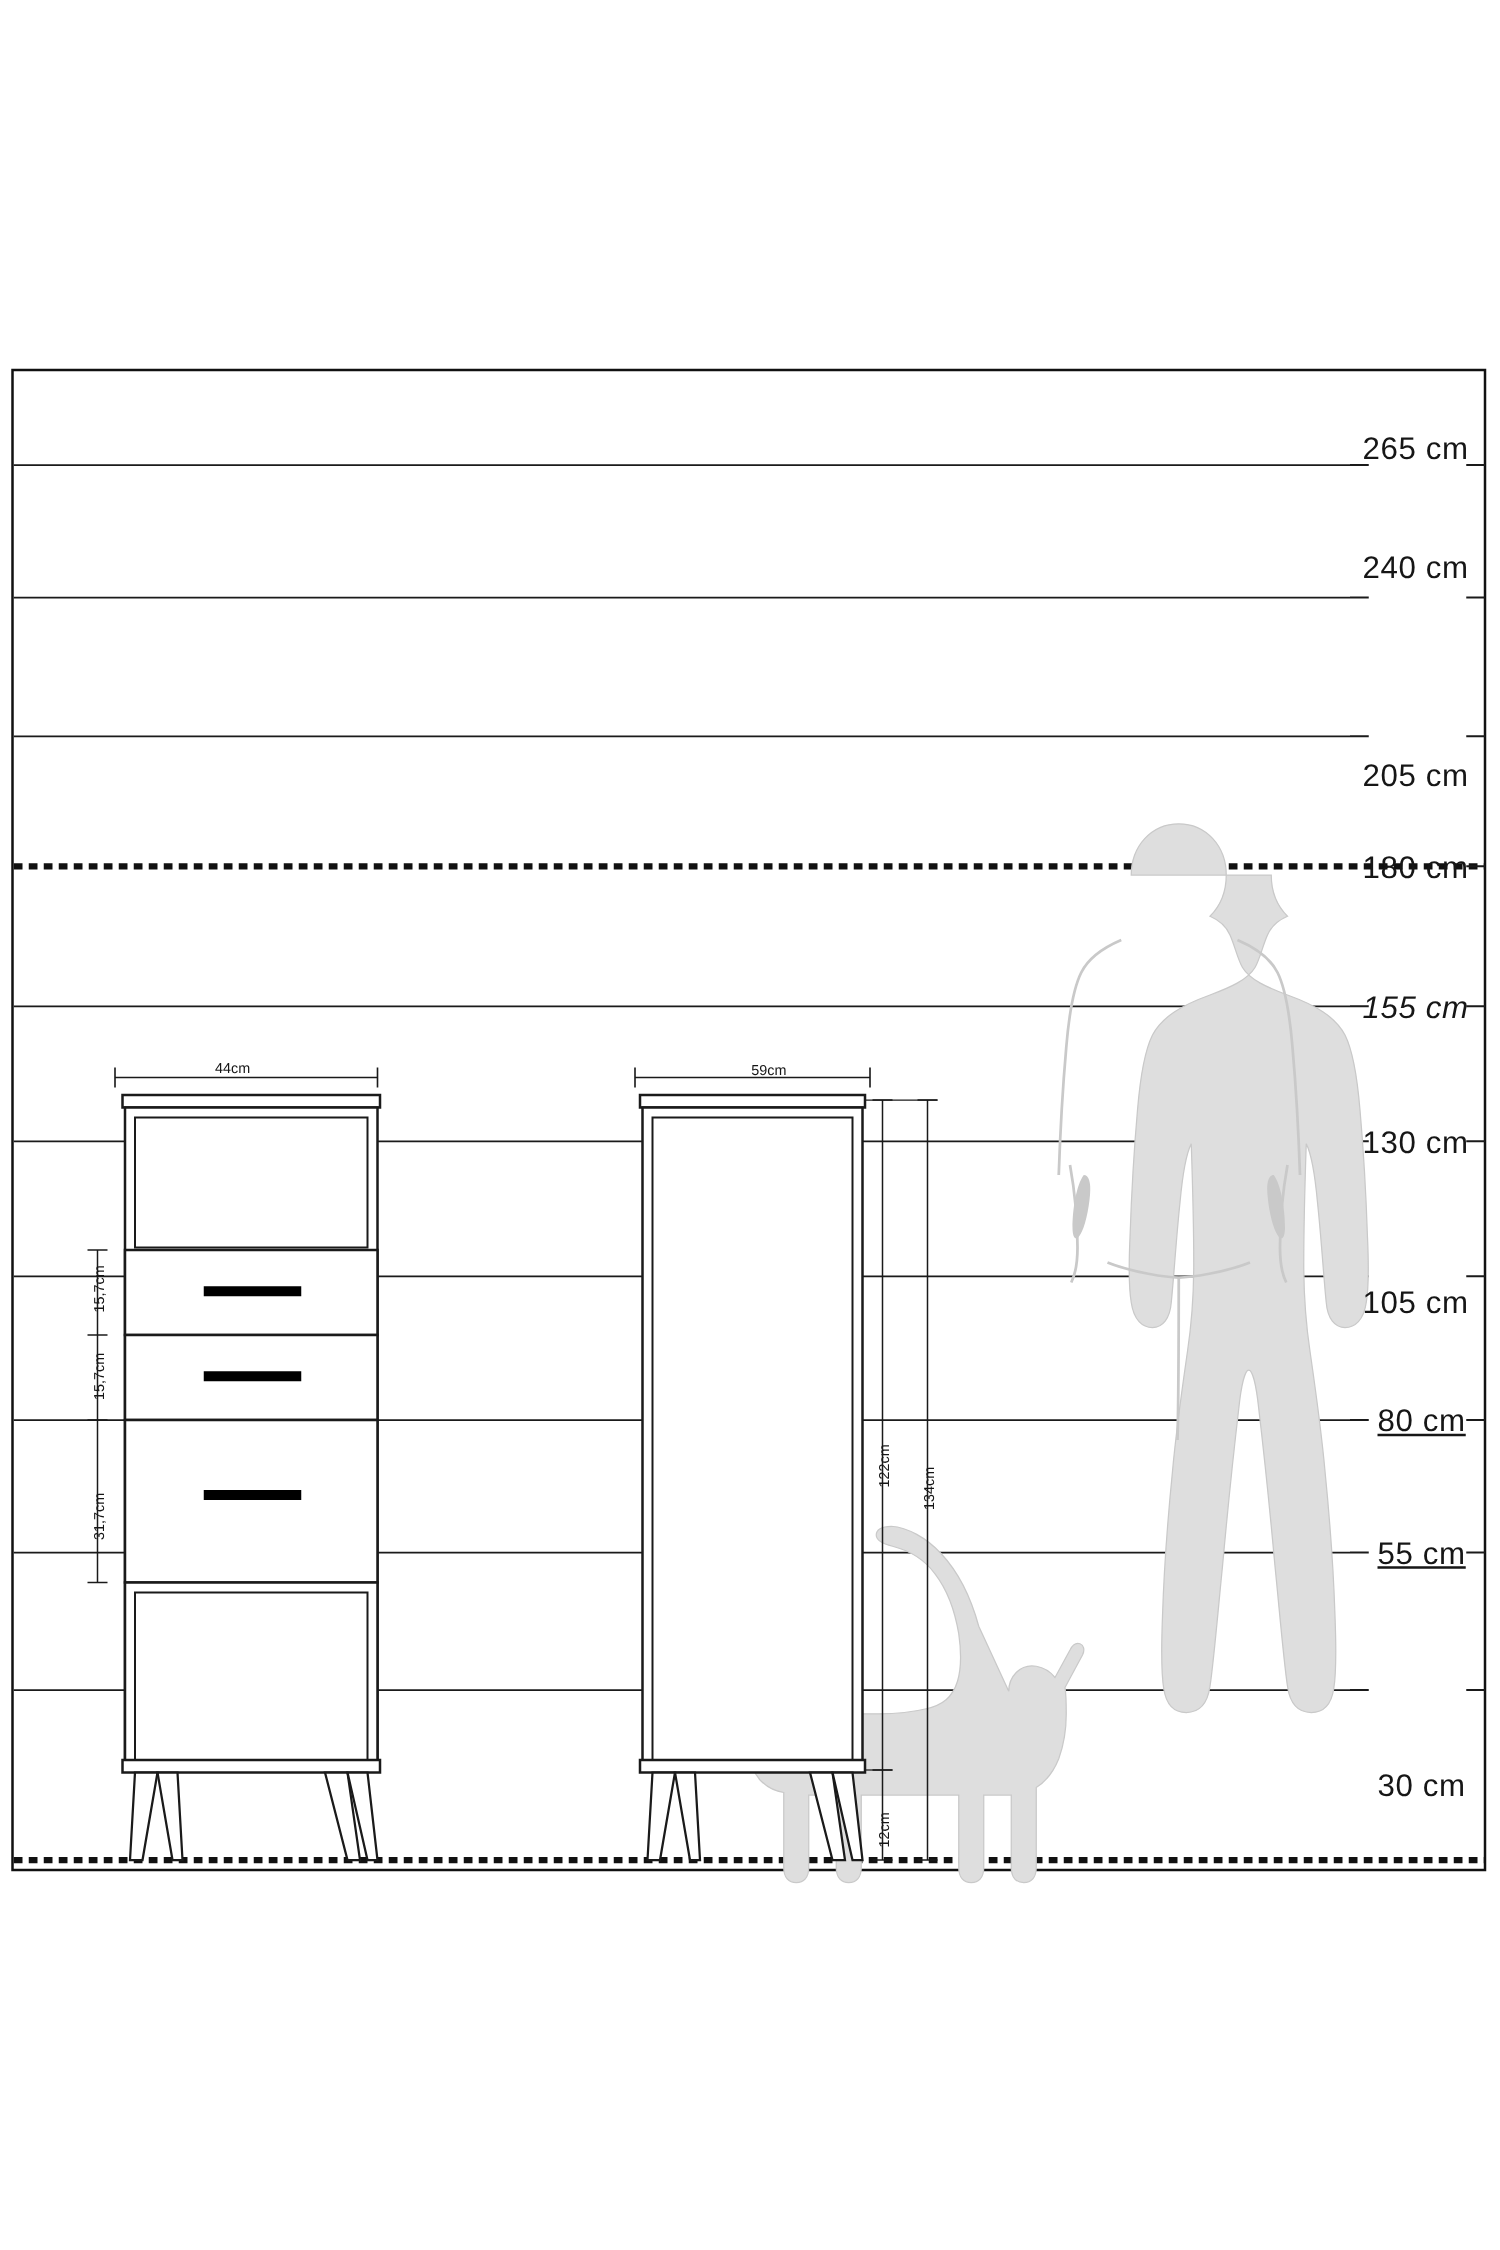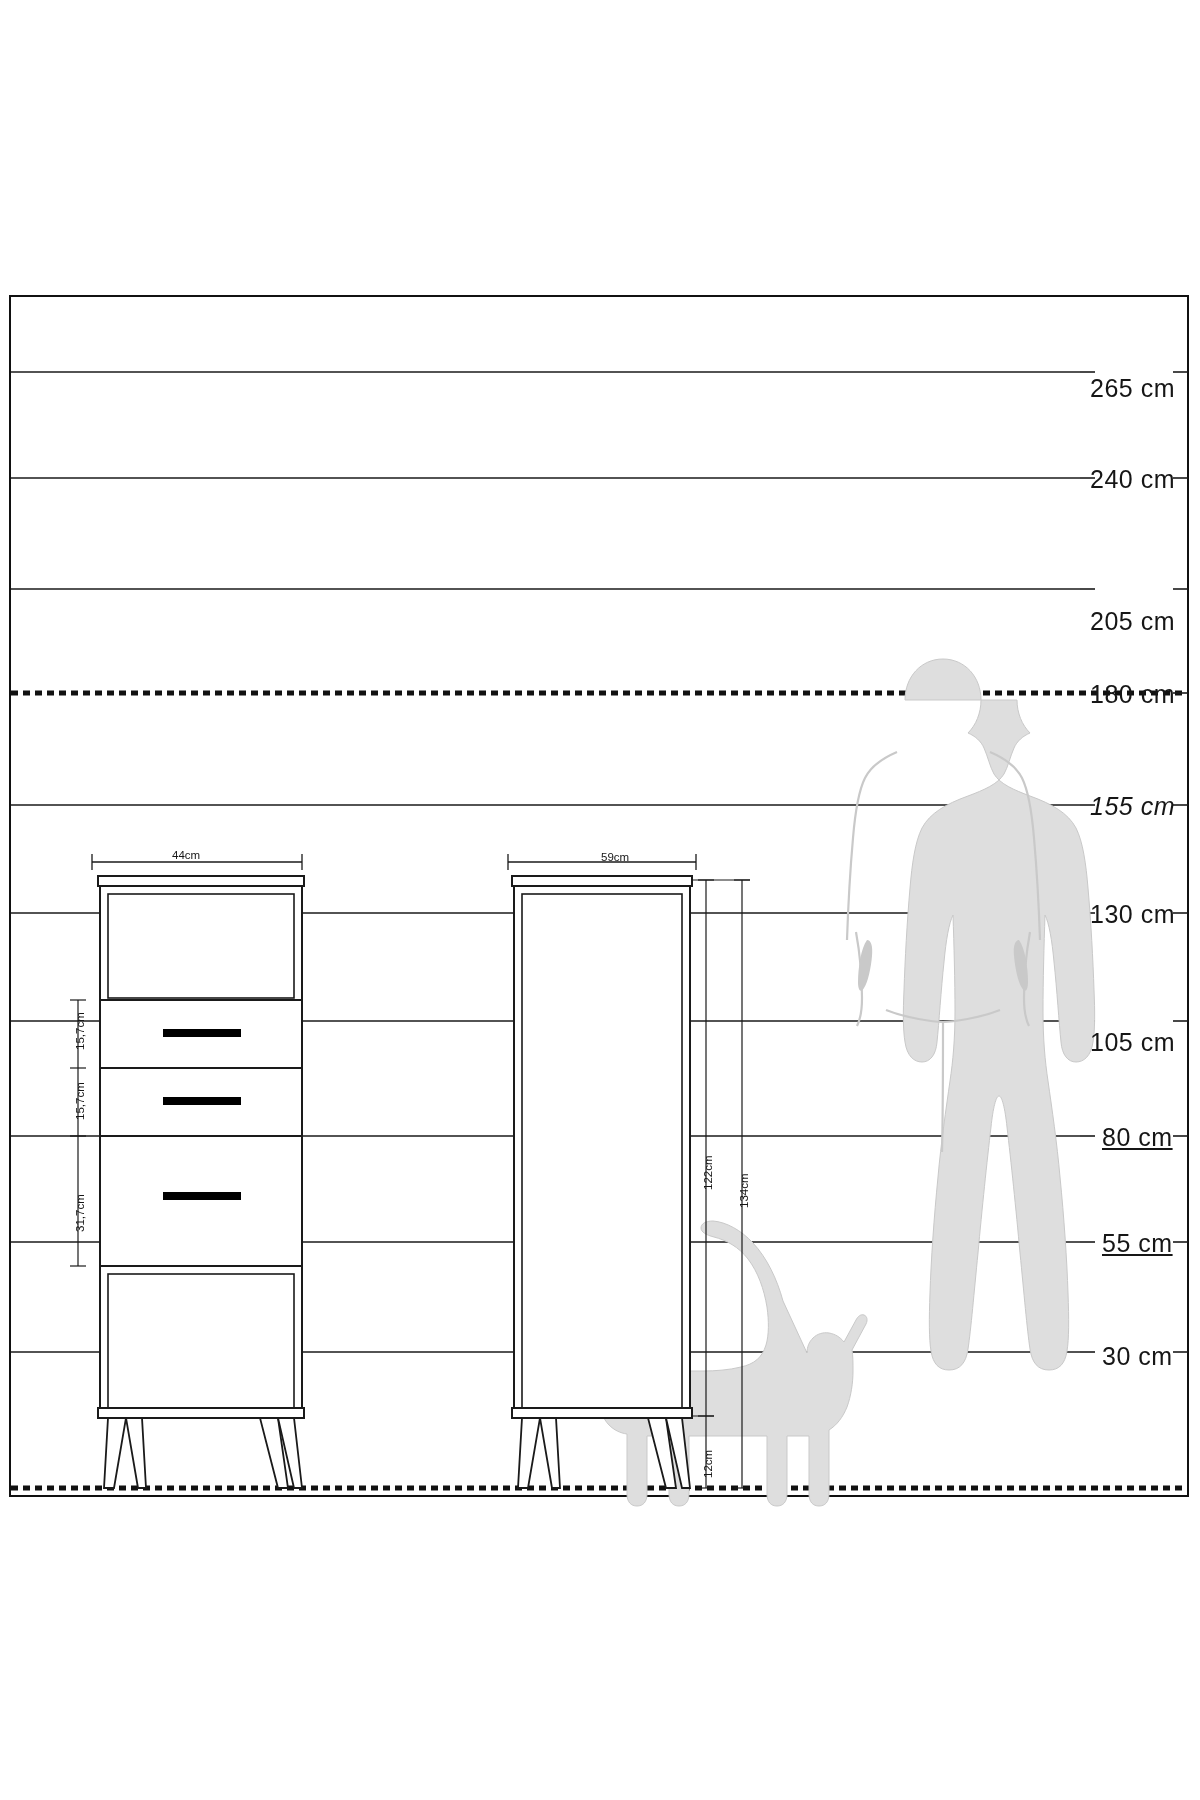--- a/index.html
+++ b/index.html
@@ -275,30 +275,30 @@
       <line x1="742" y1="880" x2="742" y2="1488"></line>
       <line x1="734" y1="880" x2="750" y2="880"></line>
       <line x1="734" y1="1488" x2="750" y2="1488"></line>
 
       <line x1="692" y1="880" x2="750" y2="880" stroke-width="1"></line>
       <line x1="692" y1="1416" x2="714" y2="1416" stroke-width="1"></line>
     </g>
 
   </svg>
 
-  <div class="scale-label" style="left:1090px; top:374px;text-align:center;">265 cm</div>
-  <div class="scale-label" style="left:1090px; top:465px;">240 cm</div>
+  <div class="scale-label" style="left:1090px; top:345px;text-align:center;">265 cm</div>
+  <div class="scale-label" style="left:1090px; top:440px;">240 cm</div>
   <div class="scale-label" style="left:1090px; top:588px;margin-top:19px;">205 cm</div>
   <div class="scale-label" style="left:1090px; top:680px;">180 cm</div>
   <div class="scale-label" style="left:1090px; top:792px;font-style:italic;">155 cm</div>
   <div class="scale-label" style="left:1090px; top:900px;">130 cm</div>
   <div class="scale-label" style="left:1090px; top:1008px;margin-top:20px;">105 cm</div>
   <div class="scale-label" style="left:1102px; top:1123px;text-decoration:underline;">80 cm</div>
   <div class="scale-label" style="left:1102px; top:1229px;text-decoration:underline;">55 cm</div>
-  <div class="scale-label" style="left:1102px; top:1342px;">30 cm</div>
+  <div class="scale-label" style="left:1102px; top:1415px;">30 cm</div>
 
   <div class="dim-label" style="left:172px; top:834px;margin-top:15px;">44cm</div>
   <div class="dim-label" style="left:578px; top:851px;margin-left:23px;">59cm</div>
 
   <div class="dim-label vert" style="left:74px; top:1050px; transform: rotate(-90deg);">15,7cm</div>
   <div class="dim-label vert" style="left:74px; top:1120px; transform: rotate(-90deg);">15,7cm</div>
   <div class="dim-label vert" style="left:74px; top:1232px; transform: rotate(-90deg);">31,7cm</div>
   <div class="dim-label vert" style="left:702px; top:1190px; transform: rotate(-90deg);">122cm</div>
   <div class="dim-label vert" style="left:738px; top:1208px; transform: rotate(-90deg);">134cm</div>
   <div class="dim-label vert" style="left:702px; top:1478px; transform: rotate(-90deg);">12cm</div>

